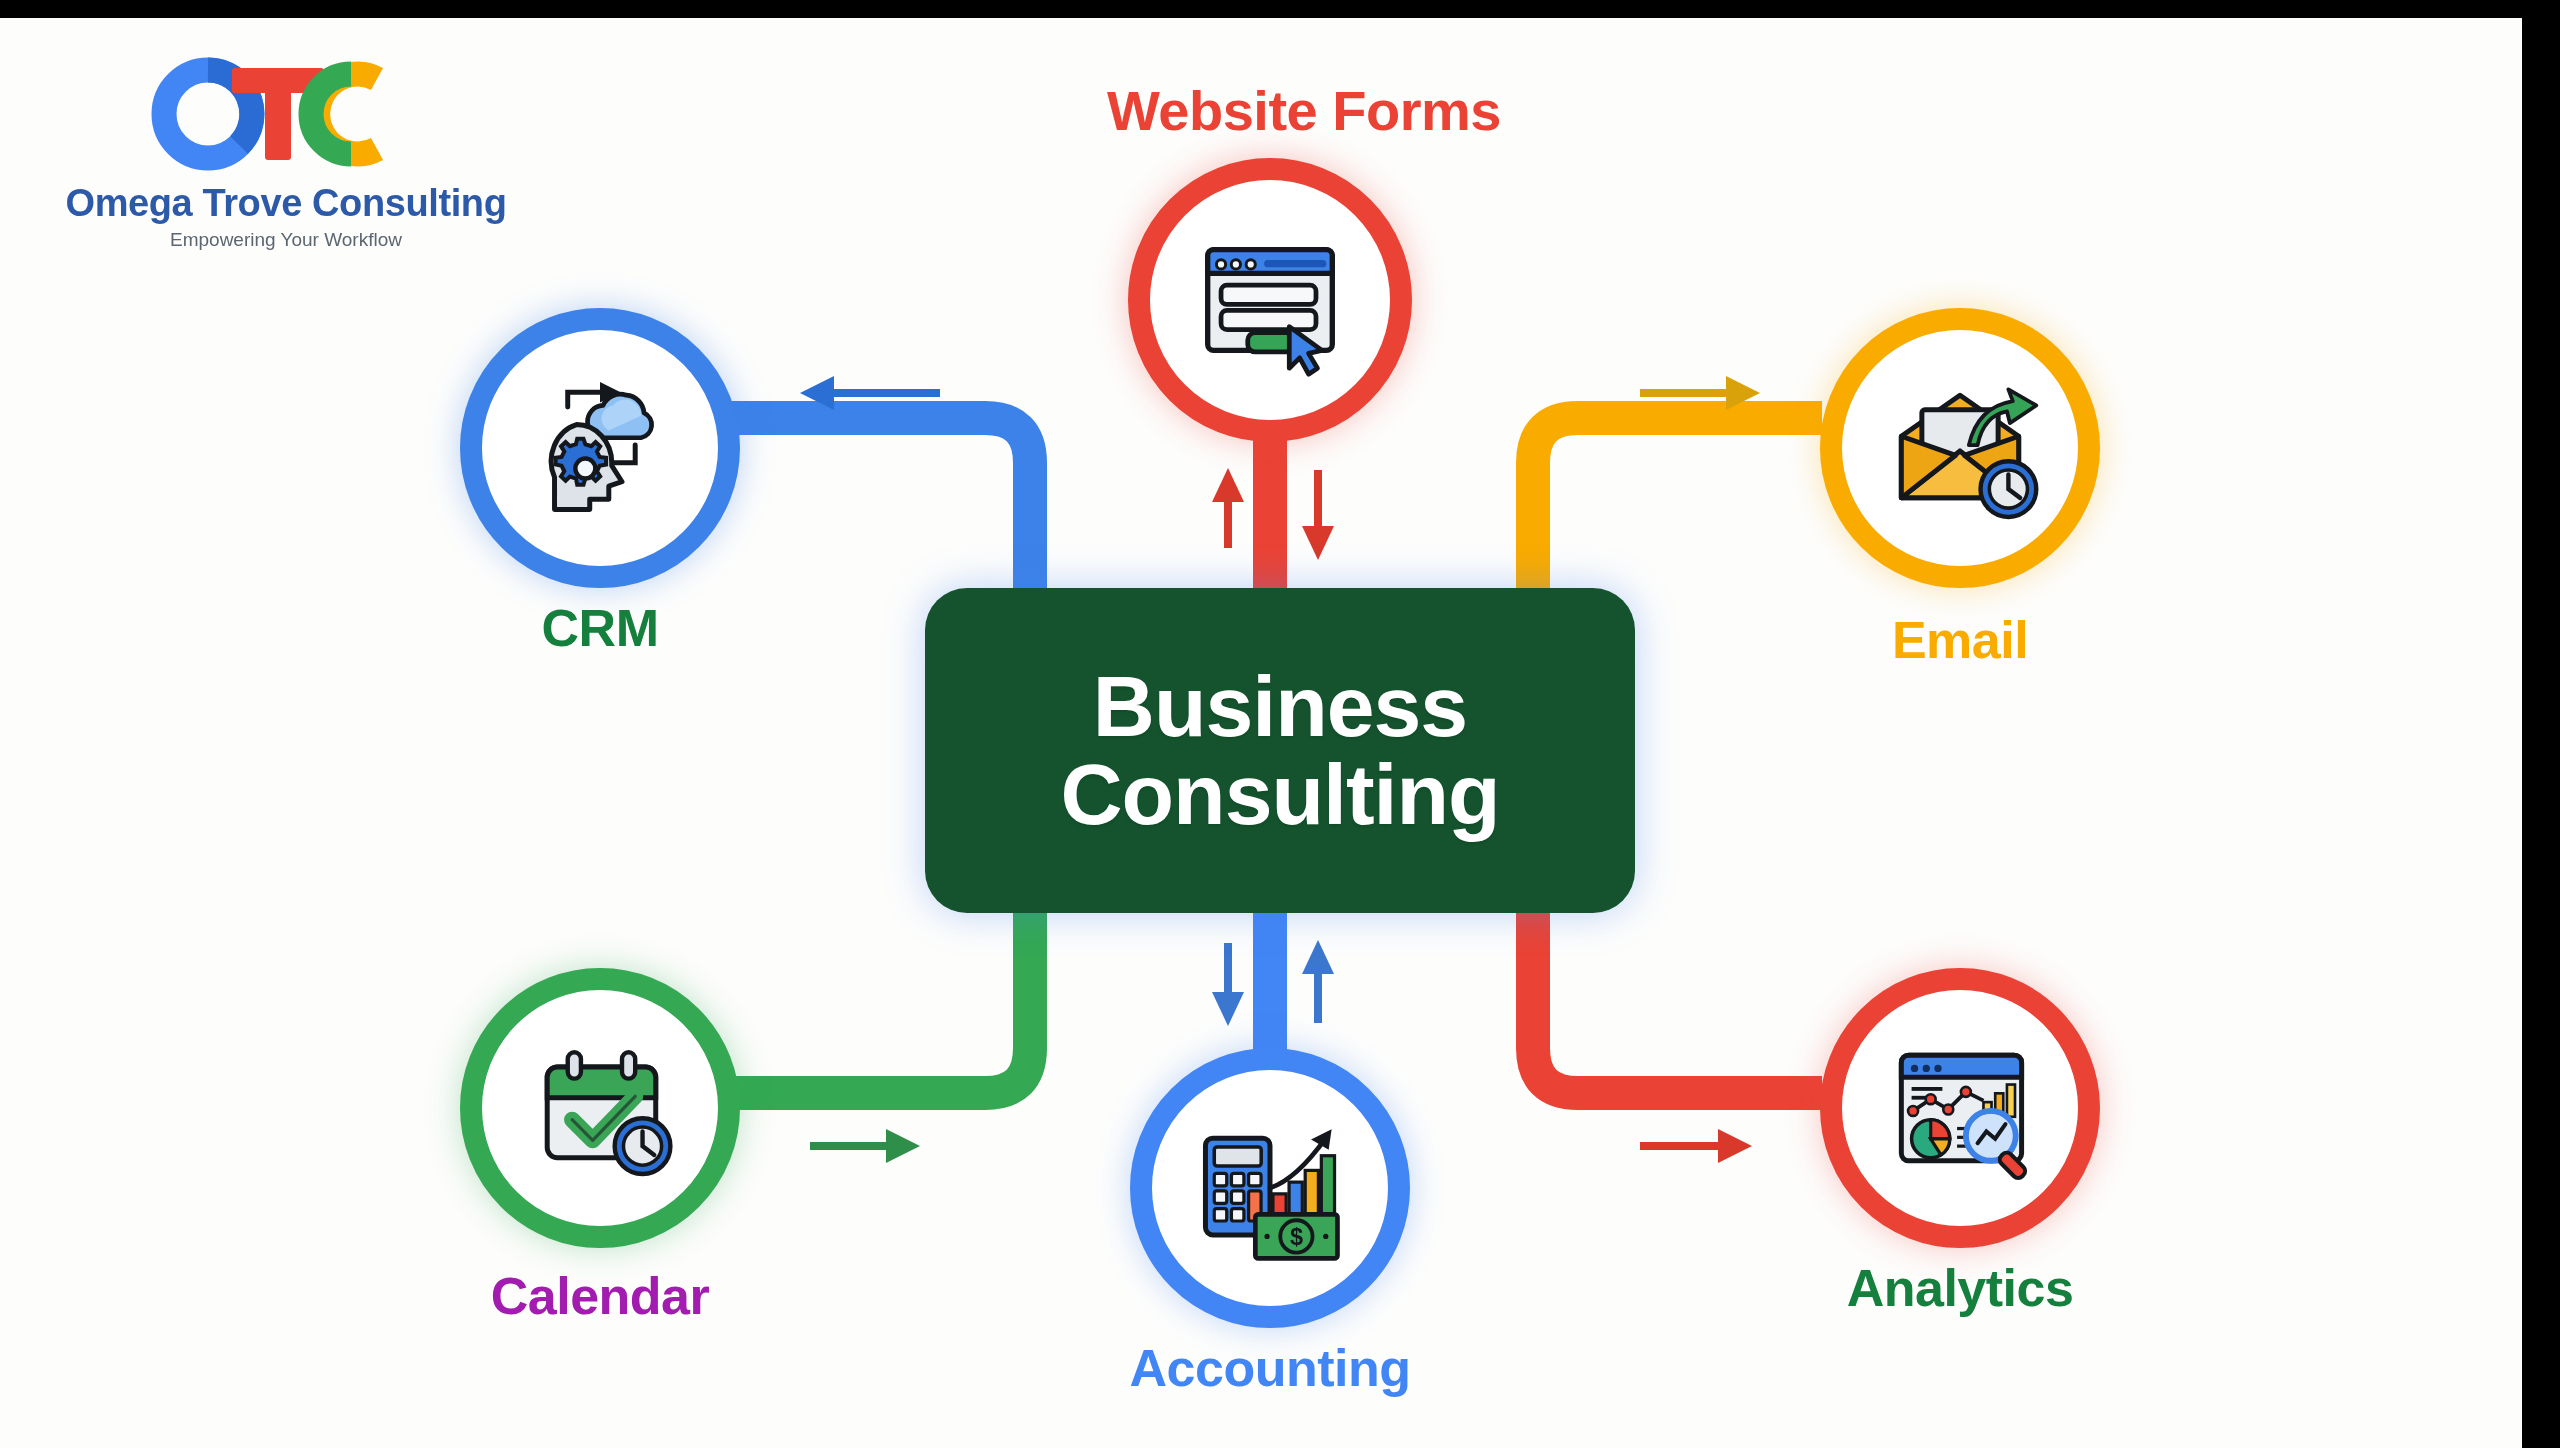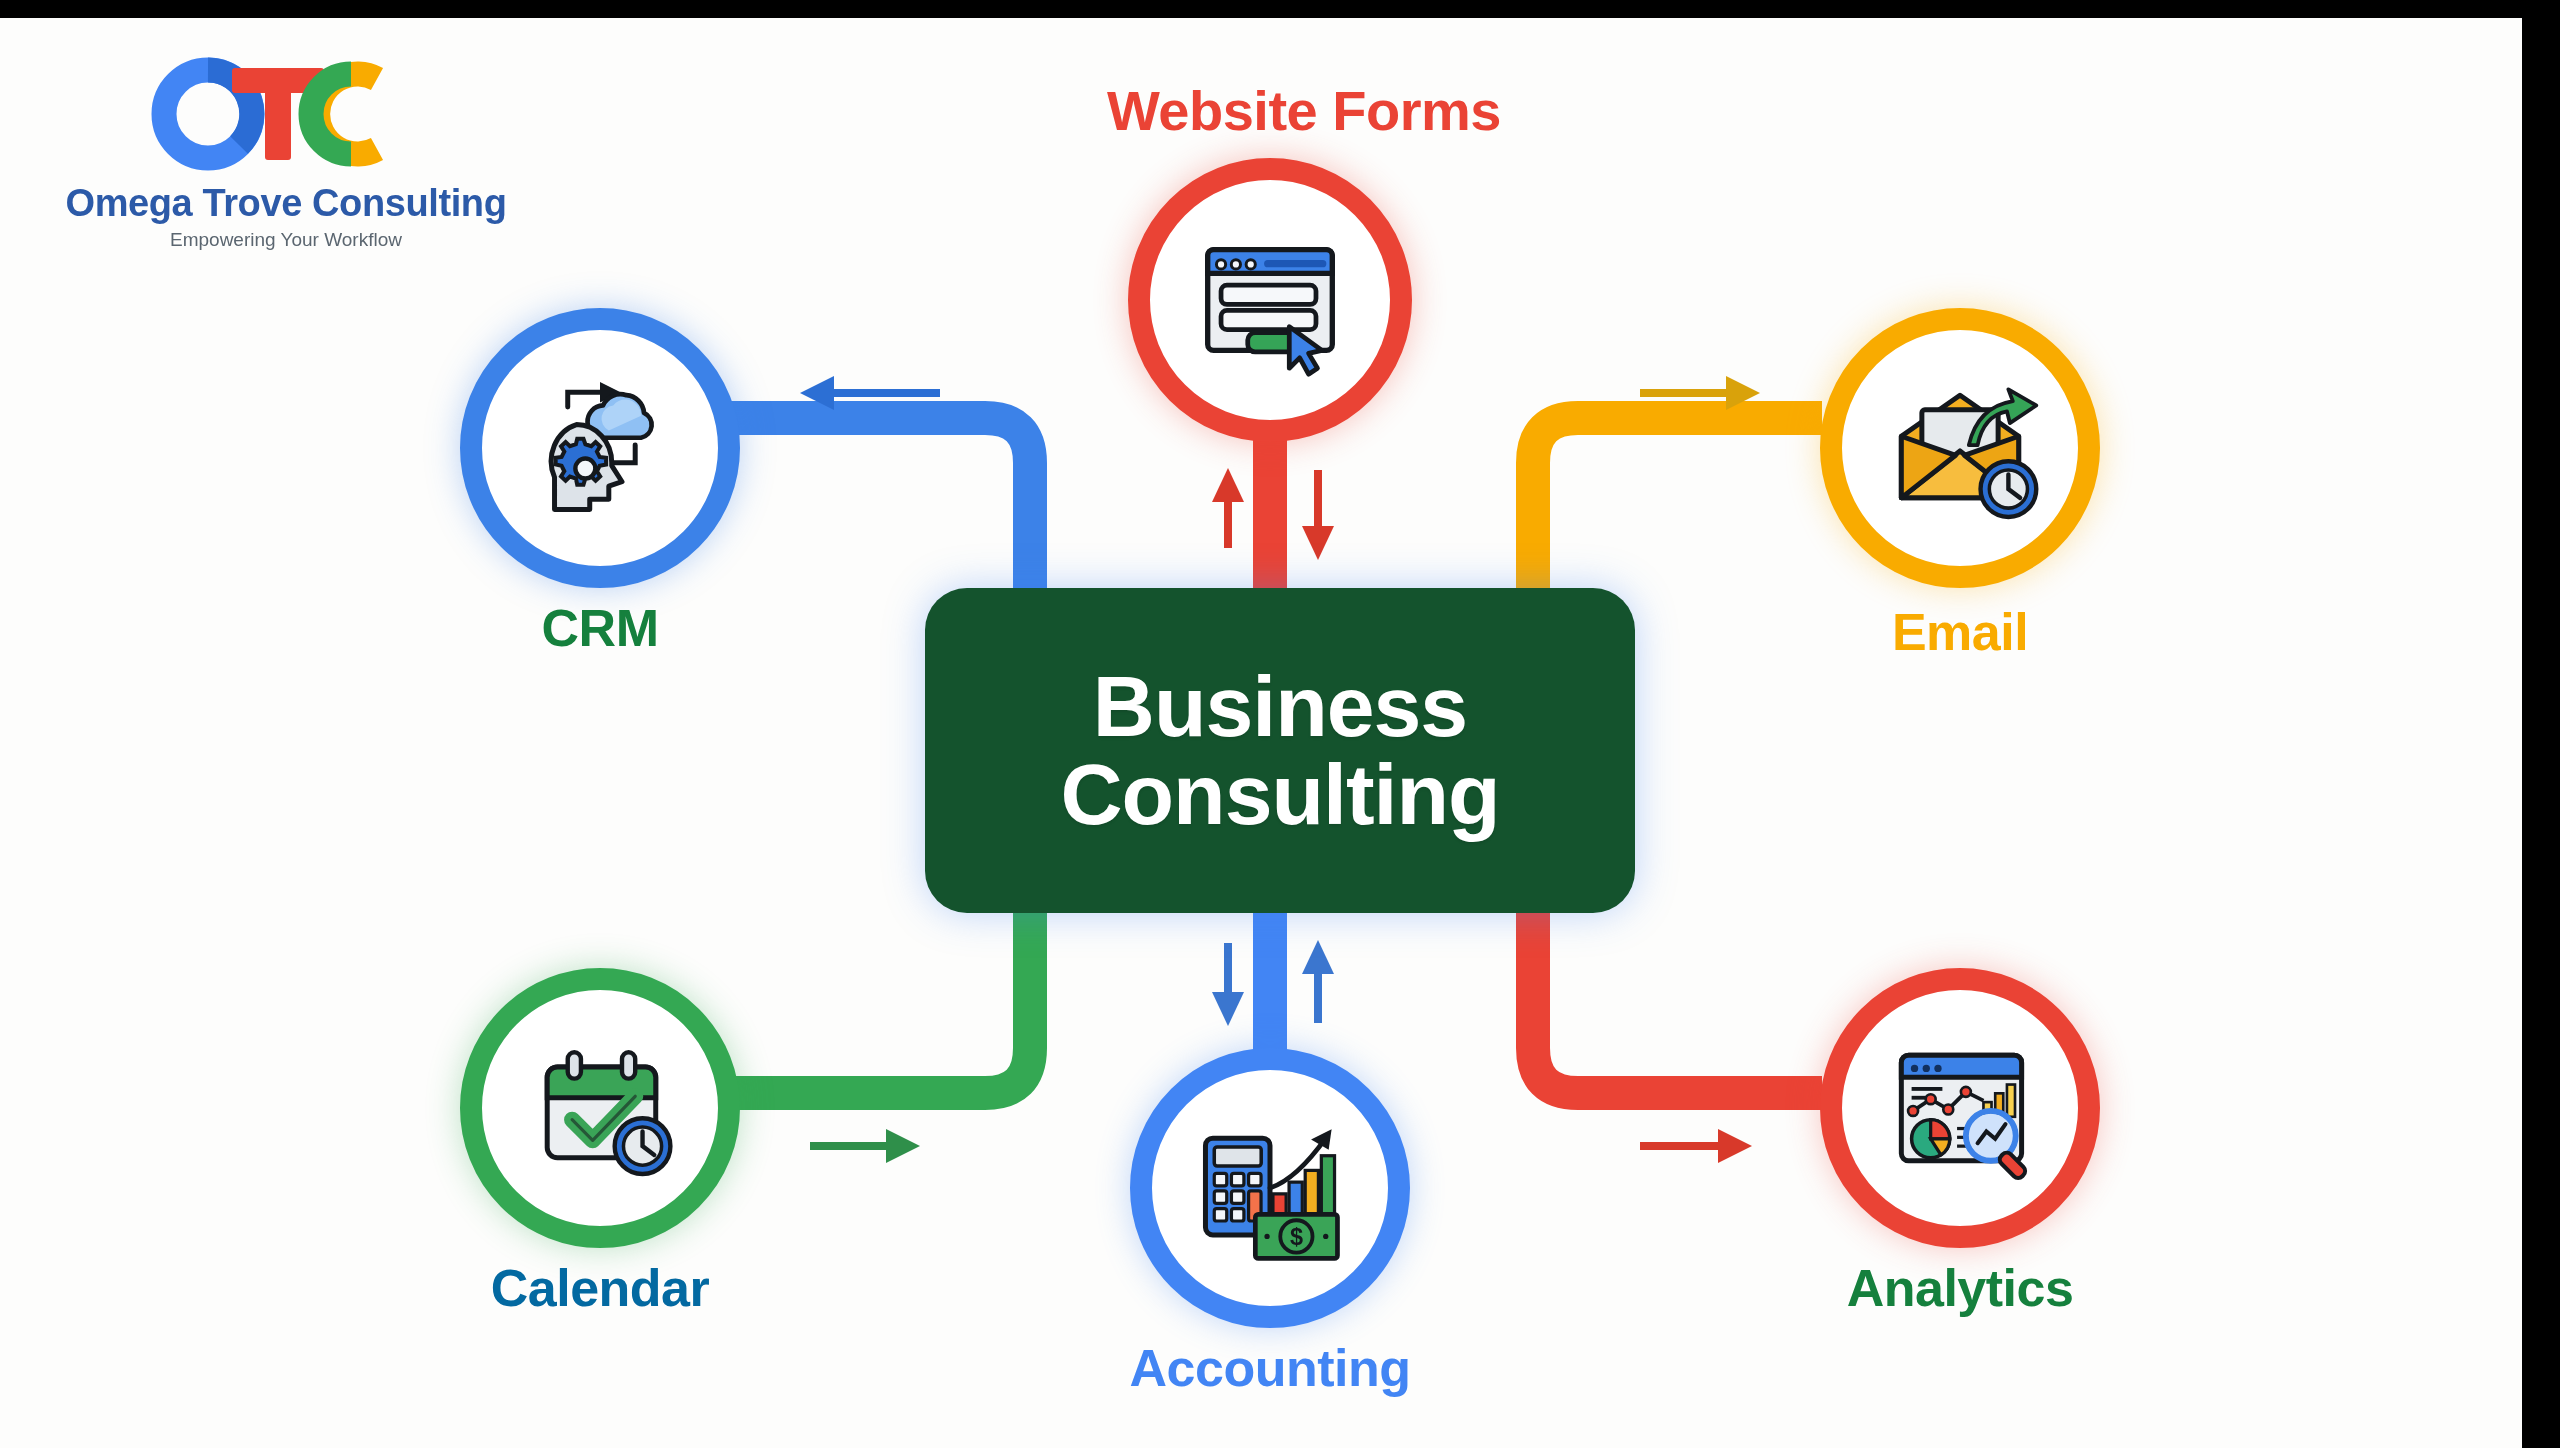--- a/index.html
+++ b/index.html
@@ -242,38 +242,38 @@
           <path d="M20 52 L20 94 L57 65 Z" fill="#eda514" stroke="#14181d" stroke-width="3.4" stroke-linejoin="round"></path>
           <path d="M100 52 L100 94 L63 65 Z" fill="#eda514" stroke="#14181d" stroke-width="3.4" stroke-linejoin="round"></path>
 
           <path d="M66 58 Q72 32 96 28 L93 20 L112 31 L94 43 L92 35 Q76 38 72 58 Z" fill="#35a457" stroke="#14181d" stroke-width="2.6" stroke-linejoin="round"></path>
 
           <circle cx="93" cy="88" r="19" fill="#2b6fd4" stroke="#14181d" stroke-width="3"></circle>
           <circle cx="93" cy="88" r="13" fill="#e7ebee" stroke="#14181d" stroke-width="2.4"></circle>
           <path d="M93 78 L93 88 L101 94" fill="none" stroke="#14181d" stroke-width="3" stroke-linecap="round"></path>
         </svg>
       </div>
-      <div class="node-label" style="top:304px; color:#f9ab00;">Email</div>
+      <div class="node-label" style="top:312px; color:#f9ab00;">Email</div>
     </div>
 
     <div class="node" style="left:440px; top:940px; width:320px; height:420px;">
       <div class="ring" style="left:20px; top:10px; width:280px; height:280px; border:22px solid #34a853; box-shadow:0 0 34px rgba(52,168,83,0.32);">
         <svg class="icon-svg" width="176" height="176" viewBox="0 0 120 120">
           <rect x="24" y="32" width="74" height="62" rx="7" fill="#eceff2" stroke="#14181d" stroke-width="3.4"></rect>
           <path d="M24 39 a7 7 0 0 1 7 -7 l60 0 a7 7 0 0 1 7 7 l0 14 l-74 0 z" fill="#3aa457" stroke="#14181d" stroke-width="3.4"></path>
           <rect x="38" y="22" width="9" height="18" rx="4.5" fill="#dde3e9" stroke="#14181d" stroke-width="3"></rect>
           <rect x="75" y="22" width="9" height="18" rx="4.5" fill="#dde3e9" stroke="#14181d" stroke-width="3"></rect>
           <path d="M41 68 L55 82 L84 52" fill="none" stroke="#3aa457" stroke-width="11" stroke-linecap="round" stroke-linejoin="round"></path>
           <path d="M41 68 L55 82 L84 52" fill="none" stroke="#14181d" stroke-width="2.2" stroke-linecap="round" stroke-linejoin="round" opacity="0.55"></path>
           <circle cx="89" cy="86" r="19" fill="#2b6fd4" stroke="#14181d" stroke-width="3"></circle>
           <circle cx="89" cy="86" r="13" fill="#e7ebee" stroke="#14181d" stroke-width="2.4"></circle>
           <path d="M89 76 L89 86 L97 92" fill="none" stroke="#14181d" stroke-width="3" stroke-linecap="round"></path>
         </svg>
       </div>
-      <div class="node-label" style="top:300px; color:#0369a1;">Calendar</div>
+      <div class="node-label" style="top:308px; color:#a21caf;">Calendar</div>
     </div>
 
     <div class="node" style="left:1115px; top:1020px; width:310px; height:420px;">
       <div class="ring" style="left:15px; top:10px; width:280px; height:280px; border:22px solid #4285f4; box-shadow:0 0 34px rgba(66,133,244,0.32);">
         <svg class="icon-svg" width="176" height="176" viewBox="0 0 120 120">
 
           <rect x="16" y="26" width="44" height="66" rx="5" fill="#3c82e8" stroke="#14181d" stroke-width="3.4"></rect>
           <rect x="22" y="32" width="32" height="13" rx="2" fill="#dfe4e9" stroke="#14181d" stroke-width="2.4"></rect>
           <g fill="#f3f6fa" stroke="#14181d" stroke-width="2.2">
             <rect x="22" y="50" width="8.5" height="8.5" rx="1.6"></rect>

